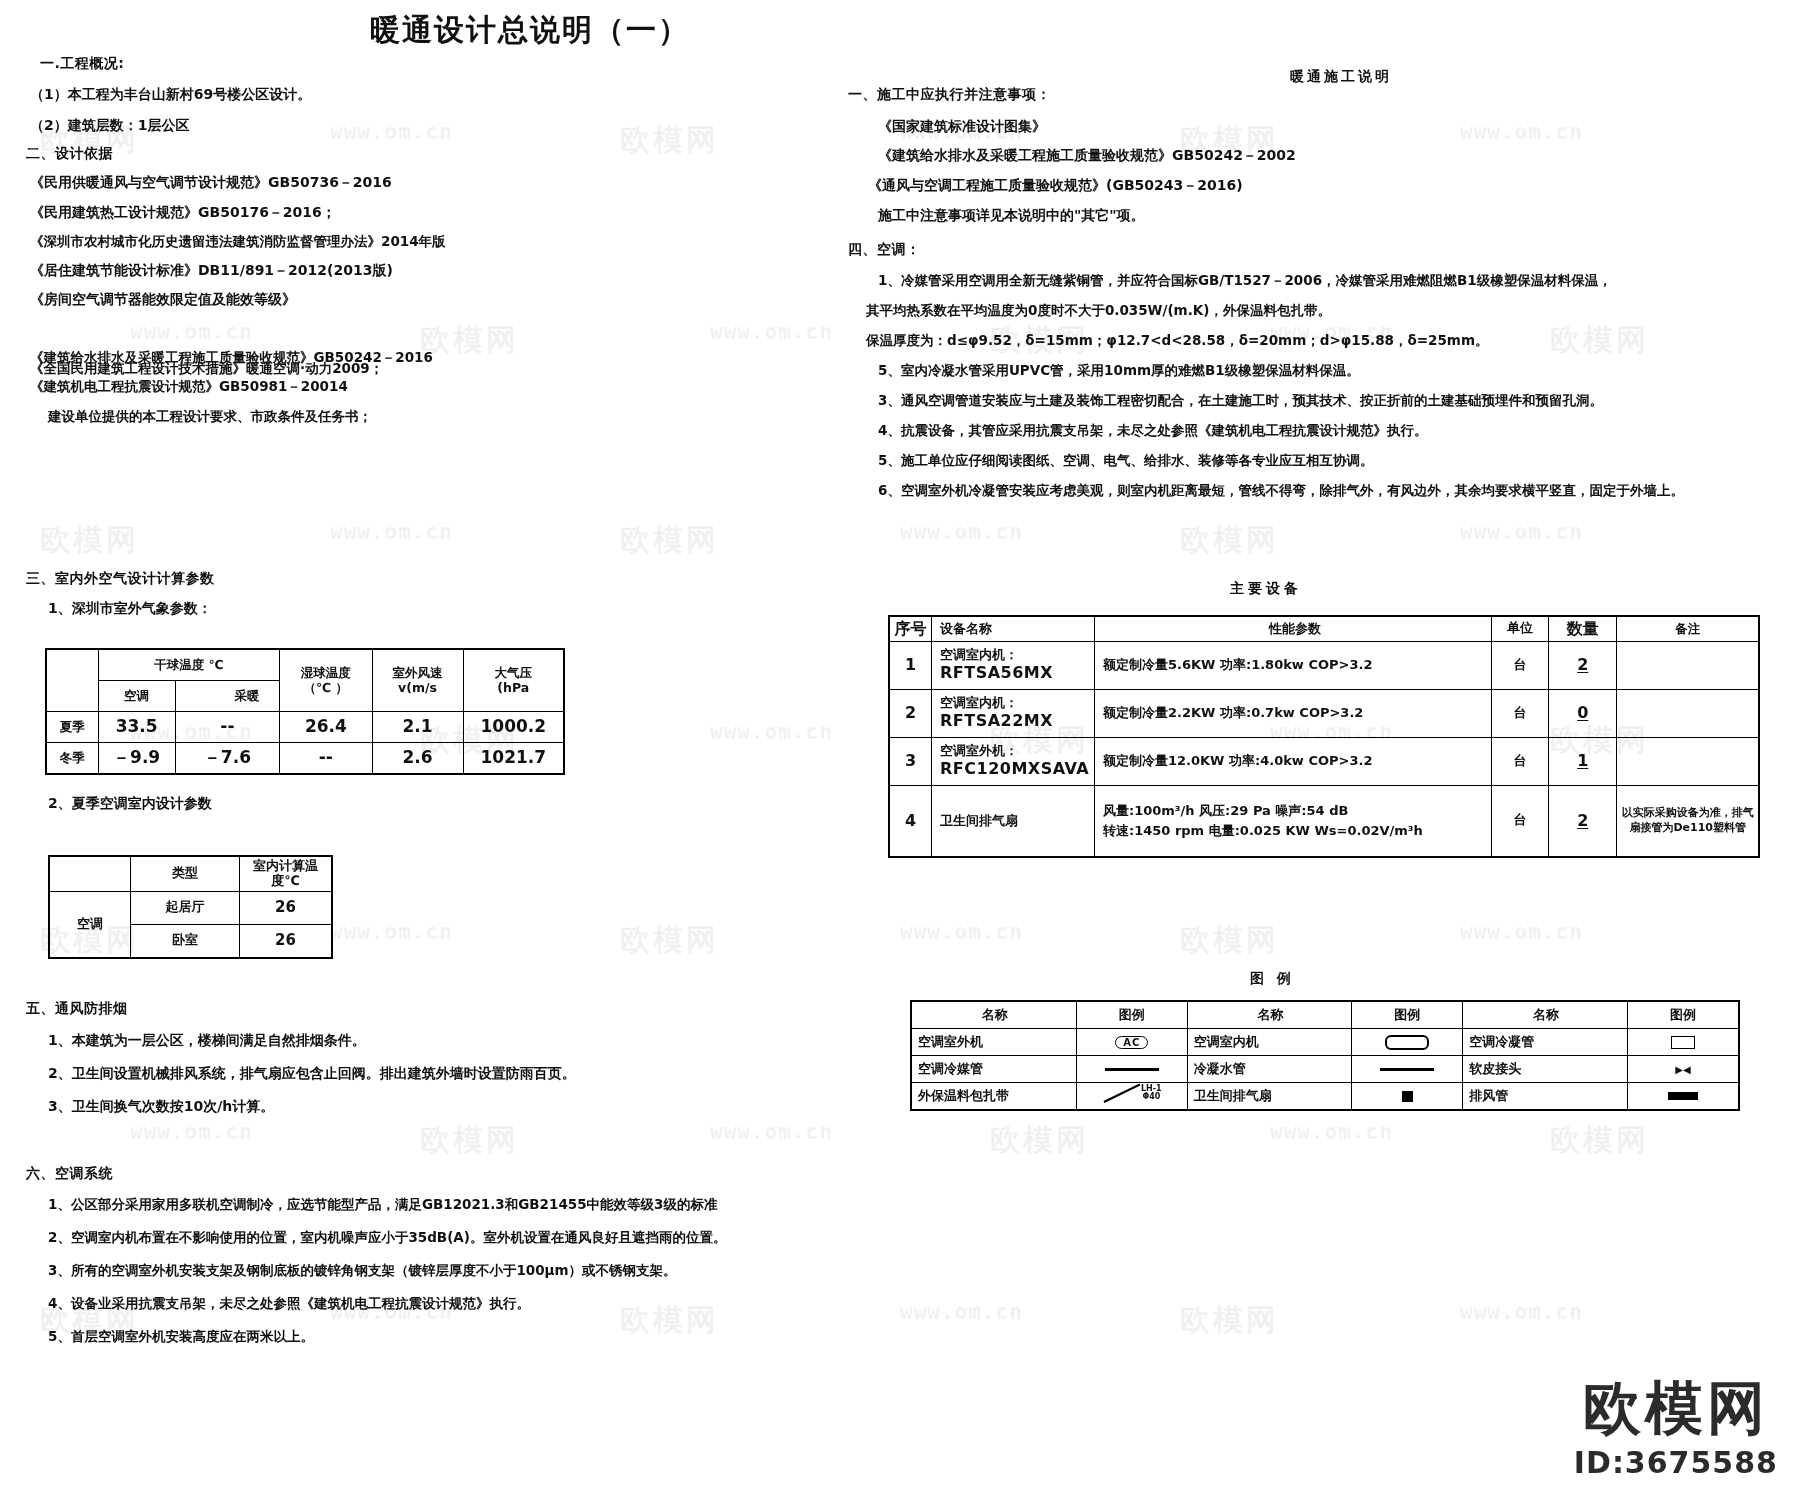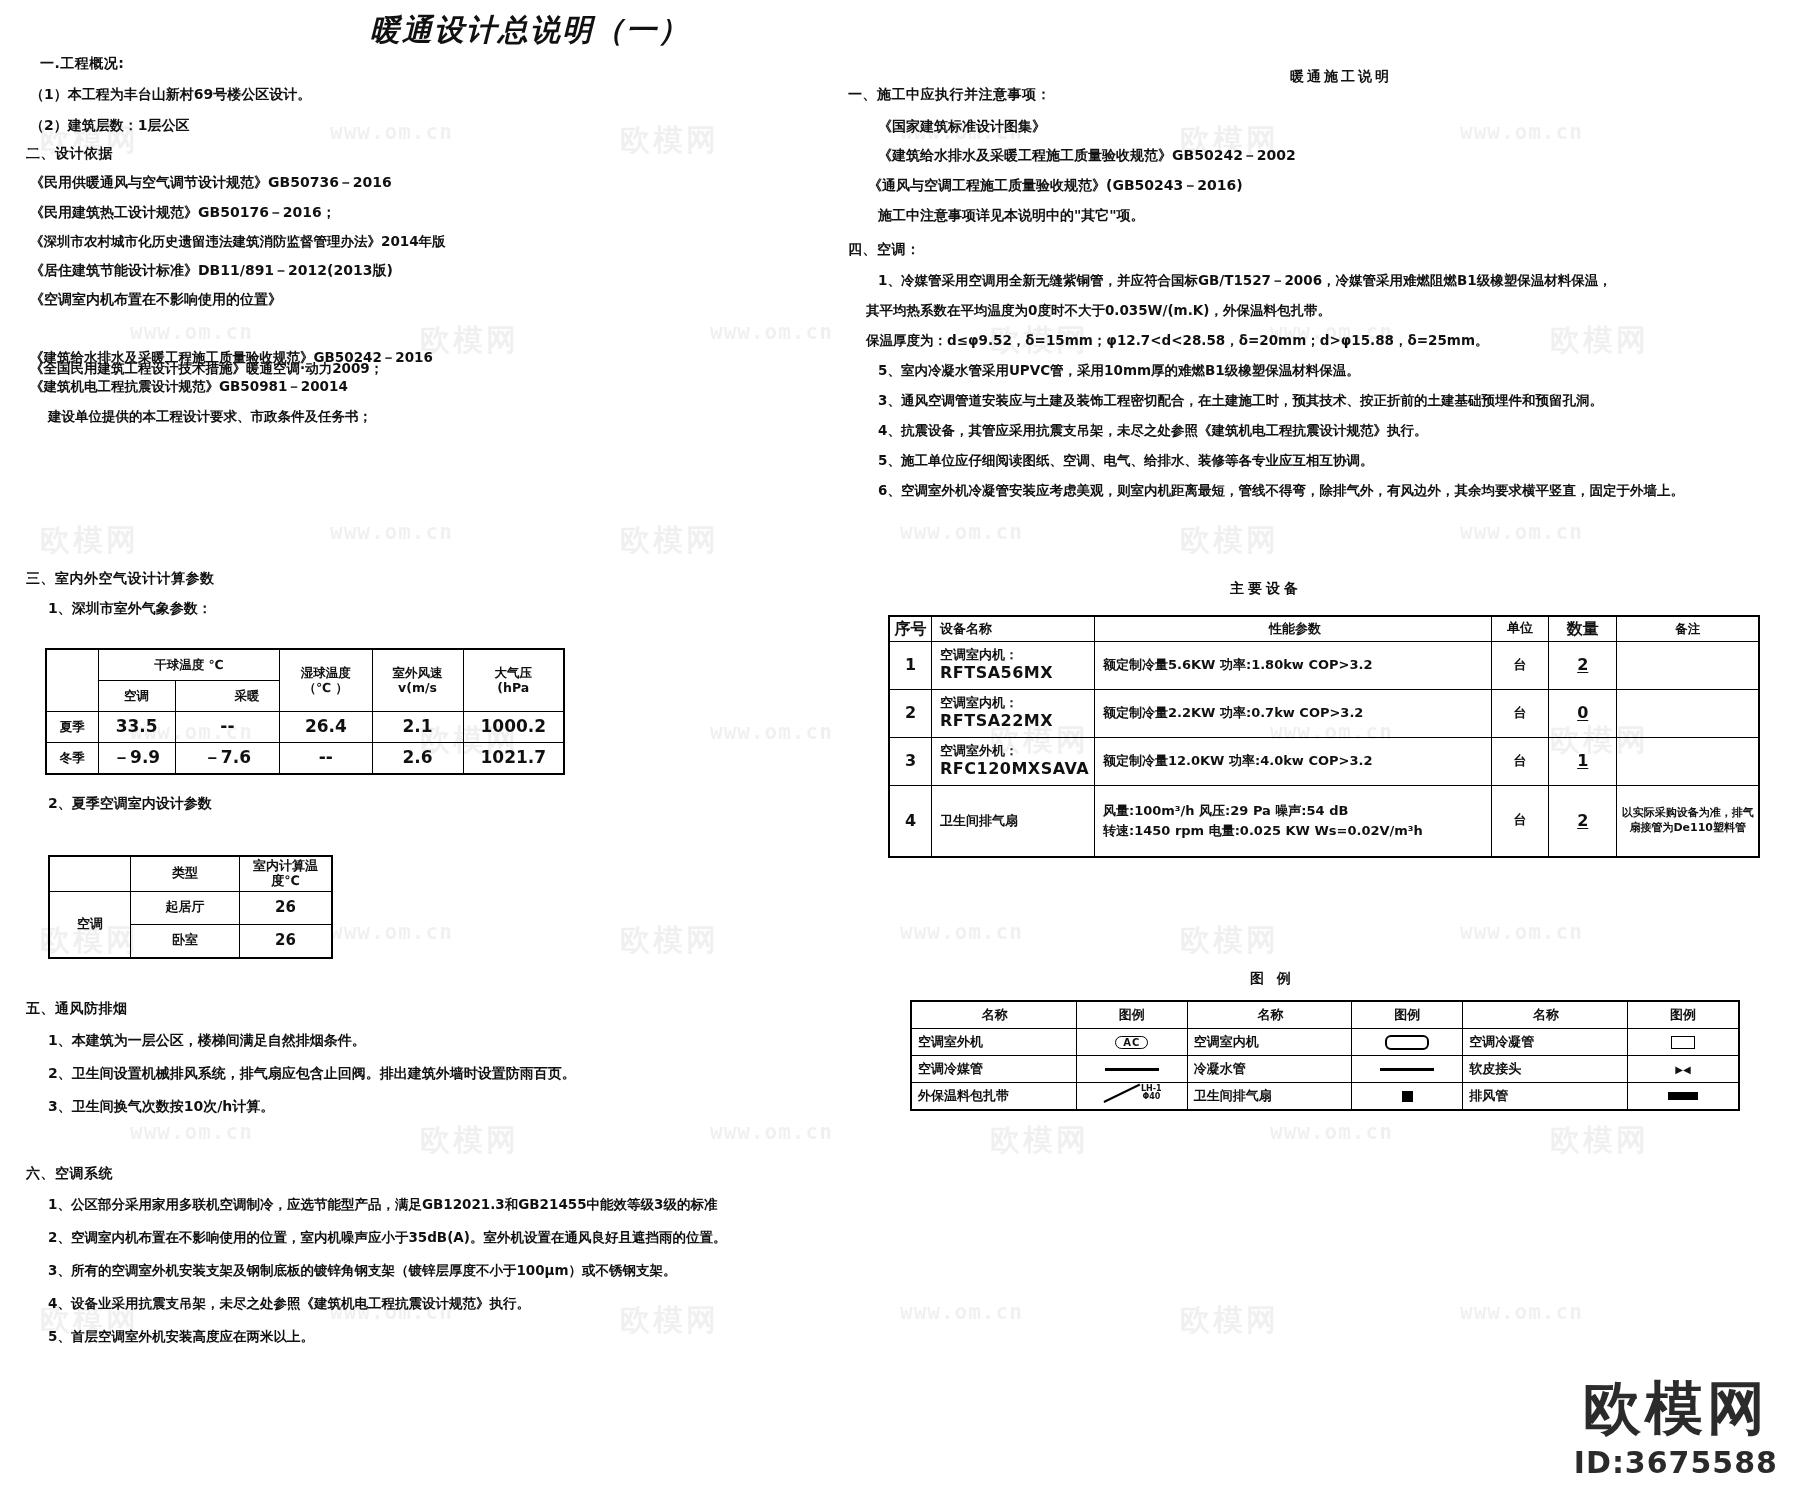--- a/index.html
+++ b/index.html
@@ -27,21 +27,20 @@
     letter-spacing:1px;
   }
   .wm.cn{font-size:30px;letter-spacing:3px;}
   .wm.url{font-size:21px;font-family:"DejaVu Sans Mono","Liberation Mono",monospace;}
 
   
   .page-title{
     position:absolute;left:370px;top:10px;
     font-size:30px;font-weight:700;letter-spacing:2px;
     font-family:"DejaVu Sans","Liberation Sans",sans-serif;
-    font-style:italic;
   }
   .right-title{
     position:absolute;left:1290px;top:68px;
     font-size:14px;font-weight:700;letter-spacing:3px;
   }
 
   
   .txt{position:absolute;white-space:nowrap;font-weight:700;}
   .t13{font-size:13.5px;}
   .t14{font-size:14px;}
@@ -172,21 +171,21 @@
 
   <div class="txt sec" style="left:40px;top:55px;">一.工程概况:</div>
   <div class="txt t14" style="left:30px;top:86px;">（1）本工程为丰台山新村69号楼公区设计。</div>
   <div class="txt t14" style="left:30px;top:117px;">（2）建筑层数：1层公区</div>
 
   <div class="txt sec" style="left:26px;top:145px;">二、设计依据</div>
   <div class="txt t14" style="left:30px;top:174px;">《民用供暖通风与空气调节设计规范》GB50736－2016</div>
   <div class="txt t14" style="left:30px;top:204px;">《民用建筑热工设计规范》GB50176－2016；</div>
   <div class="txt t13" style="left:30px;top:233px;">《深圳市农村城市化历史遗留违法建筑消防监督管理办法》2014年版</div>
   <div class="txt t14" style="left:30px;top:262px;">《居住建筑节能设计标准》DB11/891－2012(2013版)</div>
-  <div class="txt t14" style="left:30px;top:291px;">《空调室内机布置在不影响使用的位置》</div>
+  <div class="txt t14" style="left:30px;top:291px;">《房间空气调节器能效限定值及能效等级》</div>
   <div class="txt t13" style="left:30px;top:320px;margin-top:40px;">《全国民用建筑工程设计技术措施》暖通空调·动力2009；</div>
   <div class="txt t13" style="left:30px;top:349px;">《建筑给水排水及采暖工程施工质量验收规范》GB50242－2016</div>
   <div class="txt t13" style="left:30px;top:378px;">《建筑机电工程抗震设计规范》GB50981－20014</div>
   <div class="txt t13" style="left:48px;top:408px;">建设单位提供的本工程设计要求、市政条件及任务书；</div>
 
   <div class="txt sec" style="left:26px;top:570px;">三、室内外空气设计计算参数</div>
   <div class="txt t14" style="left:48px;top:600px;">1、深圳市室外气象参数：</div>
 
   <table class="dwg thick climate-tbl" style="left:45px;top:648px;width:520px;">
     <tbody>

